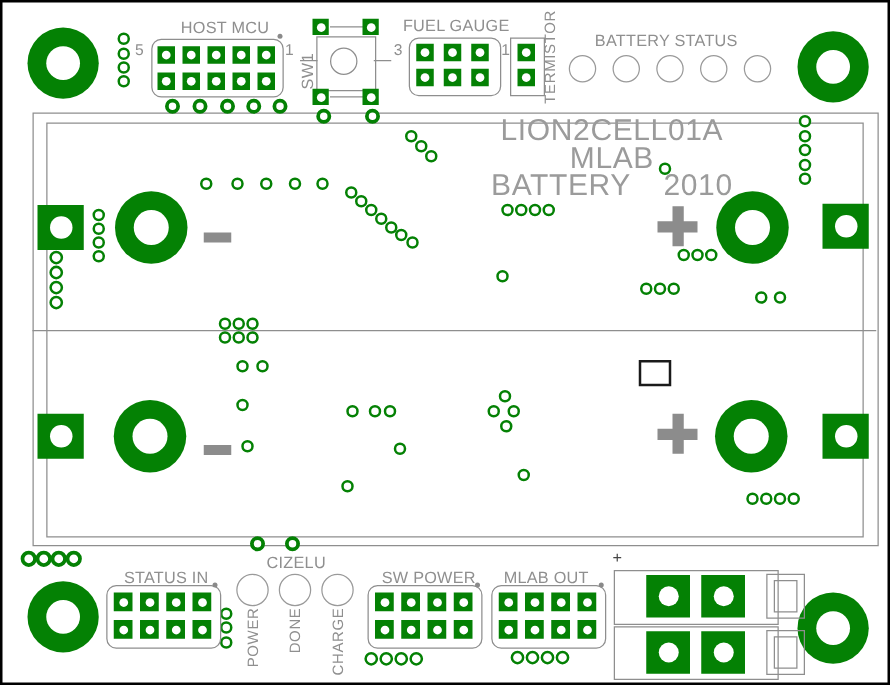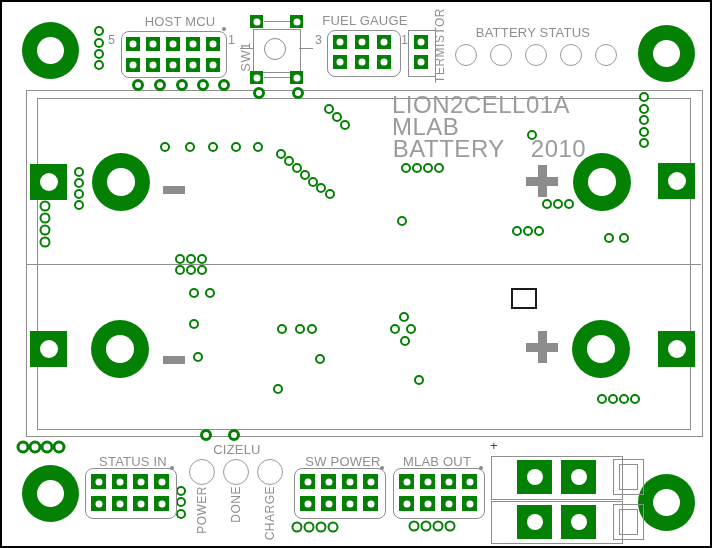--- a/index.html
+++ b/index.html
@@ -45,21 +45,21 @@
          font-size:12px;letter-spacing:.5px;white-space:nowrap;}
   .dot{position:absolute;width:4px;height:4px;border-radius:50%;background:#8a8a8a;}
   .header-outline{border-radius:8px;}
   
   .minus{position:absolute;width:22px;height:8px;background:var(--polarity);}
   .plus{position:absolute;width:32px;height:32px;}
   .plus::before{content:"";position:absolute;left:0;top:11.5px;width:32px;height:9px;background:var(--polarity);}
   .plus::after{content:"";position:absolute;left:11.5px;top:0;width:9px;height:32px;background:var(--polarity);}
   .wsq{position:absolute;left:509px;top:286px;width:22px;height:17px;border:2px solid #1a1a1a;background:#fff;}
   .tblock{position:absolute;left:390px;top:92px;width:195px;color:var(--title);
-          font-size:24px;line-height:22px;letter-spacing:.5px;}
+          font-size:24px;line-height:22px;text-align:center;letter-spacing:.5px;}
   .tline3{display:flex;justify-content:center;gap:26px;}
   .swcircle{position:absolute;left:262px;top:36px;width:22px;height:22px;border:1px solid var(--outline);
             border-radius:50%;background:#fff;box-sizing:border-box;}
   .tplus{position:absolute;color:#444;font-size:13px;}
 </style>
 </head>
 <body>
 
 <div class="canvas">
 

